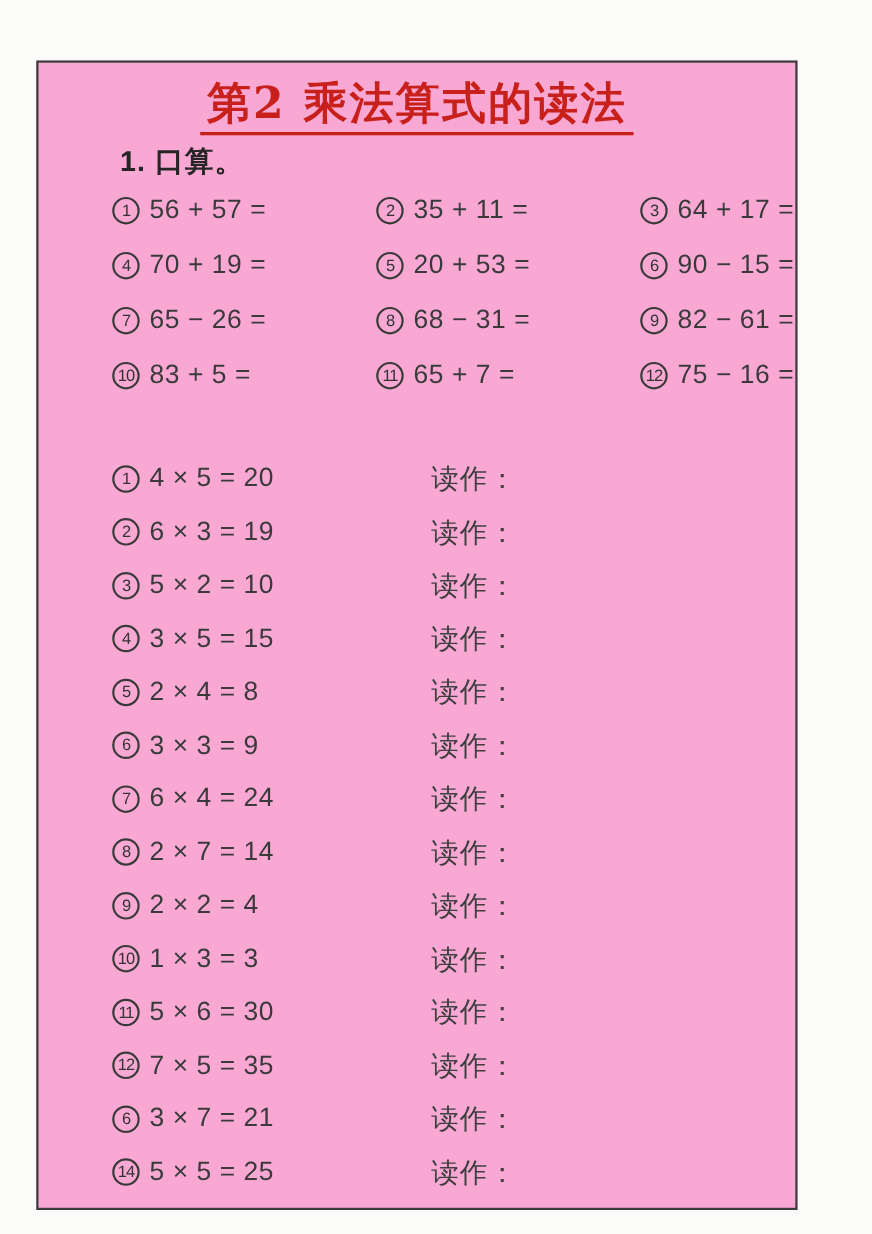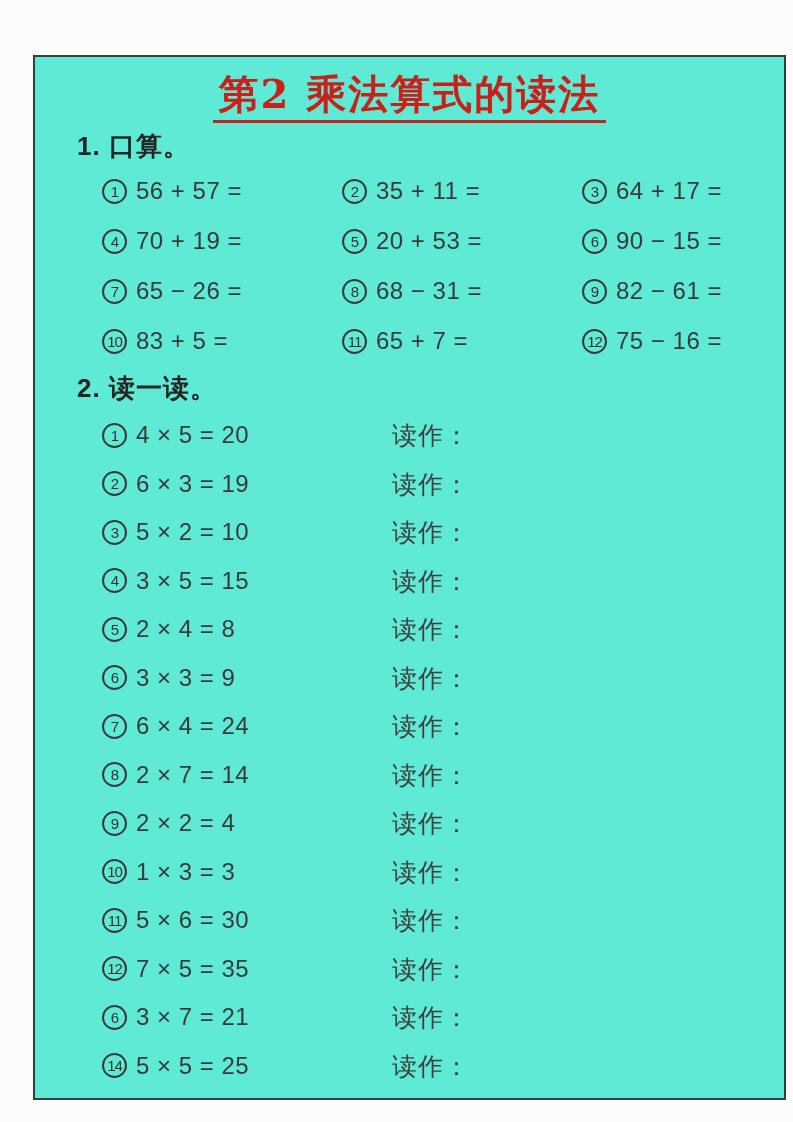--- a/index.html
+++ b/index.html
@@ -11,24 +11,24 @@
     width: 793px;
     height: 1122px;
     background: #fbfbf9;
     overflow: hidden;
   }
 
   .frame {
     position: absolute;
     left: 33px;
     top: 55px;
-    width: 753px;
+    width: 692px;
     height: 1045px;
     border: 2px solid #3c3c3c;
-    background: #5eead4;
+    background: #f9a8d4;
   }
 
   
   .title-wrap {
     position: absolute;
     top: 14px;
     left: 0;
     width: 100%;
     text-align: center;
   }
@@ -47,21 +47,21 @@
   
   .sec-heading {
     position: absolute;
     left: 42px;
     font-size: 26px;
     line-height: 30px;
     font-weight: bold;
     color: #252525;
     letter-spacing: 1px;
   }
-  .sec1-heading { top: 74px; }
+  .sec1-heading { top: 74px; margin-left: 32px; }
   .sec2-heading { top: 316px; }
 
   
   .oral-grid {
     position: absolute;
     left: 67px;
     top: 109px;
     width: 648px;
     display: grid;
     grid-template-columns: 240px 240px 1fr;
@@ -189,21 +189,20 @@
           <span class="circ">11</span>
           <span class="expr">65 + 7 =</span>
         </div>
 
         <div class="prob">
           <span class="circ">12</span>
           <span class="expr">75 − 16 =</span>
         </div>
       </div>
 
-    <div class="sec-heading sec2-heading">2. 读一读。</div>
 
     <div class="read-list">
 
         <div class="read-row">
           <span class="circ">1</span>
           <span class="expr">4 × 5 = 20</span>
           <span class="read-label">读作：</span>
         </div>
 
         <div class="read-row">

